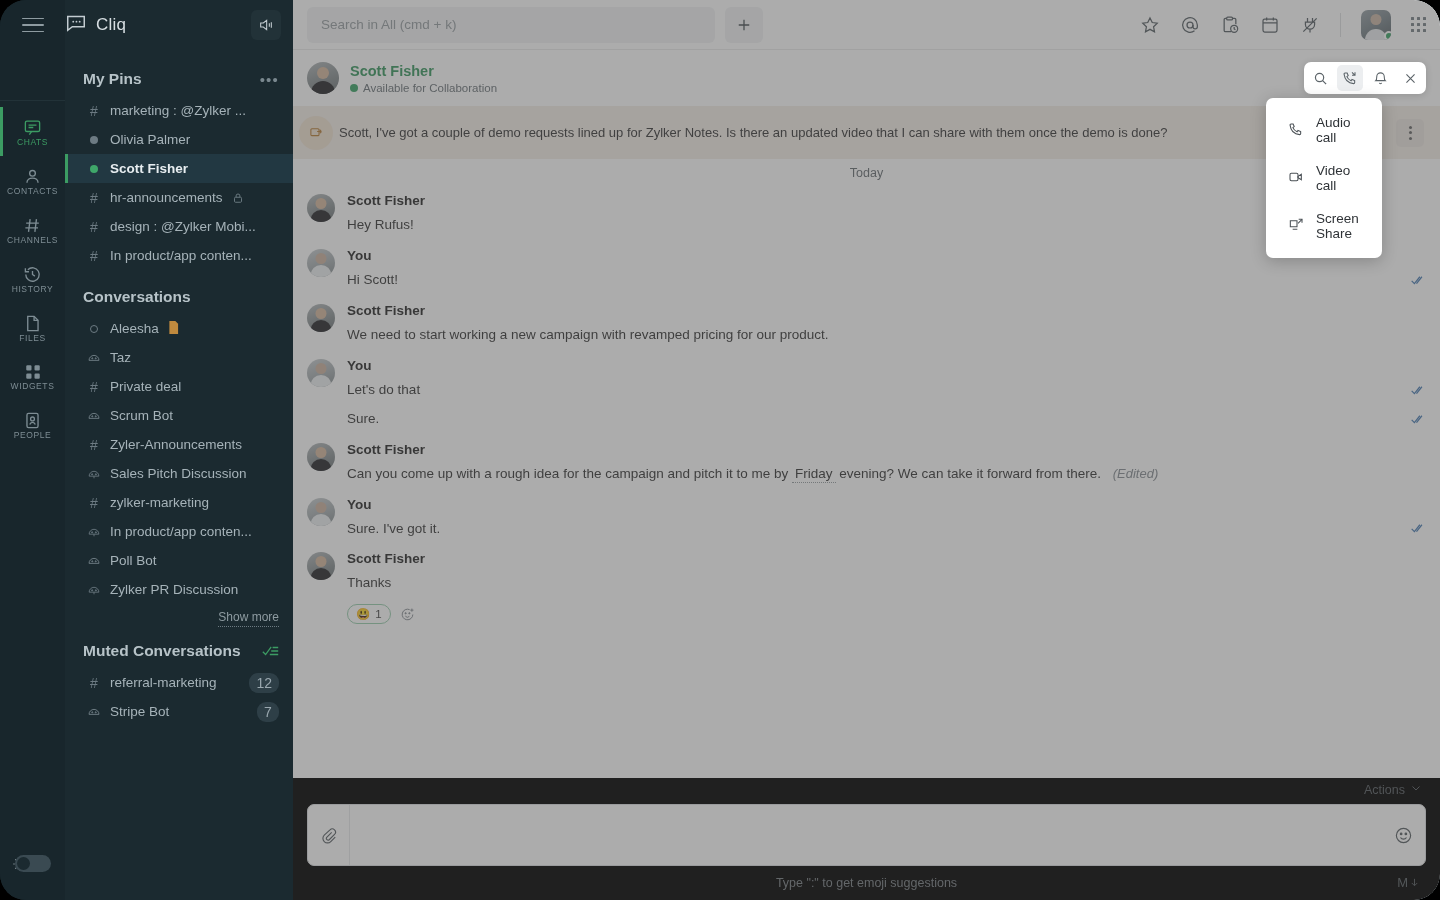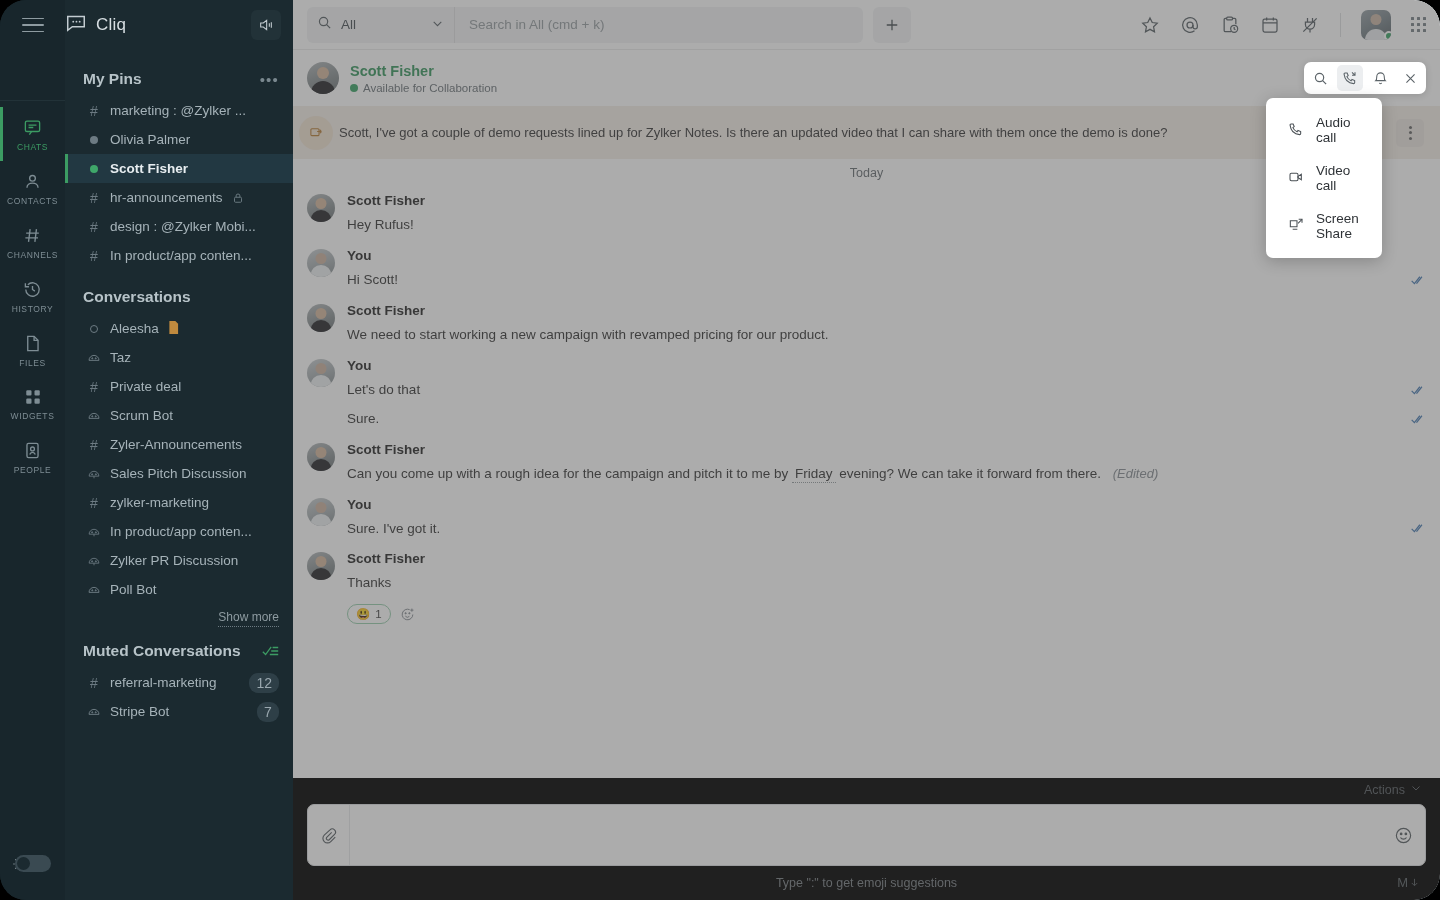--- a/index.html
+++ b/index.html
@@ -36,21 +36,21 @@
   .hamburger i { display: block; height: 1.6px; background: #8e9ba1; border-radius: 2px; }
   .rail-sub {
     height: 51px; width: 100%;
     border-bottom: 1px solid #223238;
   }
   .rail-items { width: 100%; padding-top: 6px; }
   .rail-item {
     width: 100%;
     padding: 11px 0 9px;
     display: flex; flex-direction: column; align-items: center;
-    gap: 5px; cursor: pointer;
+    cursor: pointer;
     position: relative;
     color: #7e8d94;
   }
   .rail-item.active { color: #3c9c63; }
   .rail-item.active::before {
     content: ""; position: absolute; left: 0; top: 0; bottom: 0;
     width: 3px; background: #3c9c63;
   }
   .rail-item svg { display: block; }
   .rail-label {
@@ -591,38 +591,38 @@
             <path d="M4 16a9 9 0 0 1 18 0z"></path>
               <circle cx="9.5" cy="12.5" r="1" fill="currentColor"></circle>
               <circle cx="16.5" cy="12.5" r="1" fill="currentColor"></circle>
               <path d="M13 16v4"></path>
           </svg>
         </span>
         <span class="sb-row-label">In product/app conten...</span>
       </div>
       <div class="sb-row">
         <span class="sb-ico">
+          <svg width="14" height="14" viewBox="0 0 24 24" fill="none" stroke="currentColor" stroke-width="1.7">
+            <path d="M3.5 16a8.5 8.5 0 0 1 17 0z"></path>
+              <circle cx="9" cy="12.5" r=".9" fill="currentColor"></circle>
+              <circle cx="15" cy="12.5" r=".9" fill="currentColor"></circle>
+          </svg>
+        </span>
+        <span class="sb-row-label">Poll Bot</span>
+      </div>
+      <div class="sb-row">
+        <span class="sb-ico">
           <svg width="15" height="14" viewBox="0 0 26 24" fill="none" stroke="currentColor" stroke-width="1.6">
             <path d="M4 16a9 9 0 0 1 18 0z"></path>
               <circle cx="9.5" cy="12.5" r="1" fill="currentColor"></circle>
               <circle cx="16.5" cy="12.5" r="1" fill="currentColor"></circle>
               <path d="M13 16v4"></path>
           </svg>
         </span>
         <span class="sb-row-label">Zylker PR Discussion</span>
-      </div>
-      <div class="sb-row">
-        <span class="sb-ico">
-          <svg width="14" height="14" viewBox="0 0 24 24" fill="none" stroke="currentColor" stroke-width="1.7">
-            <path d="M3.5 16a8.5 8.5 0 0 1 17 0z"></path>
-              <circle cx="9" cy="12.5" r=".9" fill="currentColor"></circle>
-              <circle cx="15" cy="12.5" r=".9" fill="currentColor"></circle>
-          </svg>
-        </span>
-        <span class="sb-row-label">Poll Bot</span>
       </div>
 
       <div class="sb-showmore">
         <span>Show more</span>
       </div>
 
       <div class="sb-section-head" style="padding-top:14px">
         <span class="sb-section-title">Muted Conversations</span>
         <span class="sb-check">
           <svg width="17" height="14" viewBox="0 0 24 20" fill="none" stroke="currentColor" stroke-width="1.8">
@@ -648,34 +648,20 @@
         <span class="sb-row-label">Stripe Bot</span>
         <span class="sb-badge">7</span>
       </div>
     </div>
   </div>
 
   <div class="main dim">
 
     <div class="topbar">
       <div class="search-wrap">
-        <div class="search-scope">
-          <span>
-            <svg width="15" height="15" viewBox="0 0 24 24" fill="none" stroke="#5b6368" stroke-width="1.9">
-              <circle cx="10.5" cy="10.5" r="6.6"></circle>
-                <path d="M15.4 15.4L21 21"></path>
-            </svg>
-          </span>
-          <span class="search-scope-label">All</span>
-          <span>
-            <svg width="13" height="13" viewBox="0 0 24 24" fill="none" stroke="#5b6368" stroke-width="1.9">
-                <path d="M5 9l7 7 7-7"></path>
-              </svg>
-          </span>
-        </div>
         <input class="search-input" value="" placeholder="Search in All (cmd + k)" style="">
       </div>
       <div class="plus-btn">
         <svg width="18" height="18" viewBox="0 0 24 24" fill="none" stroke="currentColor" stroke-width="1.7">
             <path d="M12 5v14M5 12h14"></path>
           </svg>
       </div>
 
       <div class="top-right">
         <span class="top-ico">

